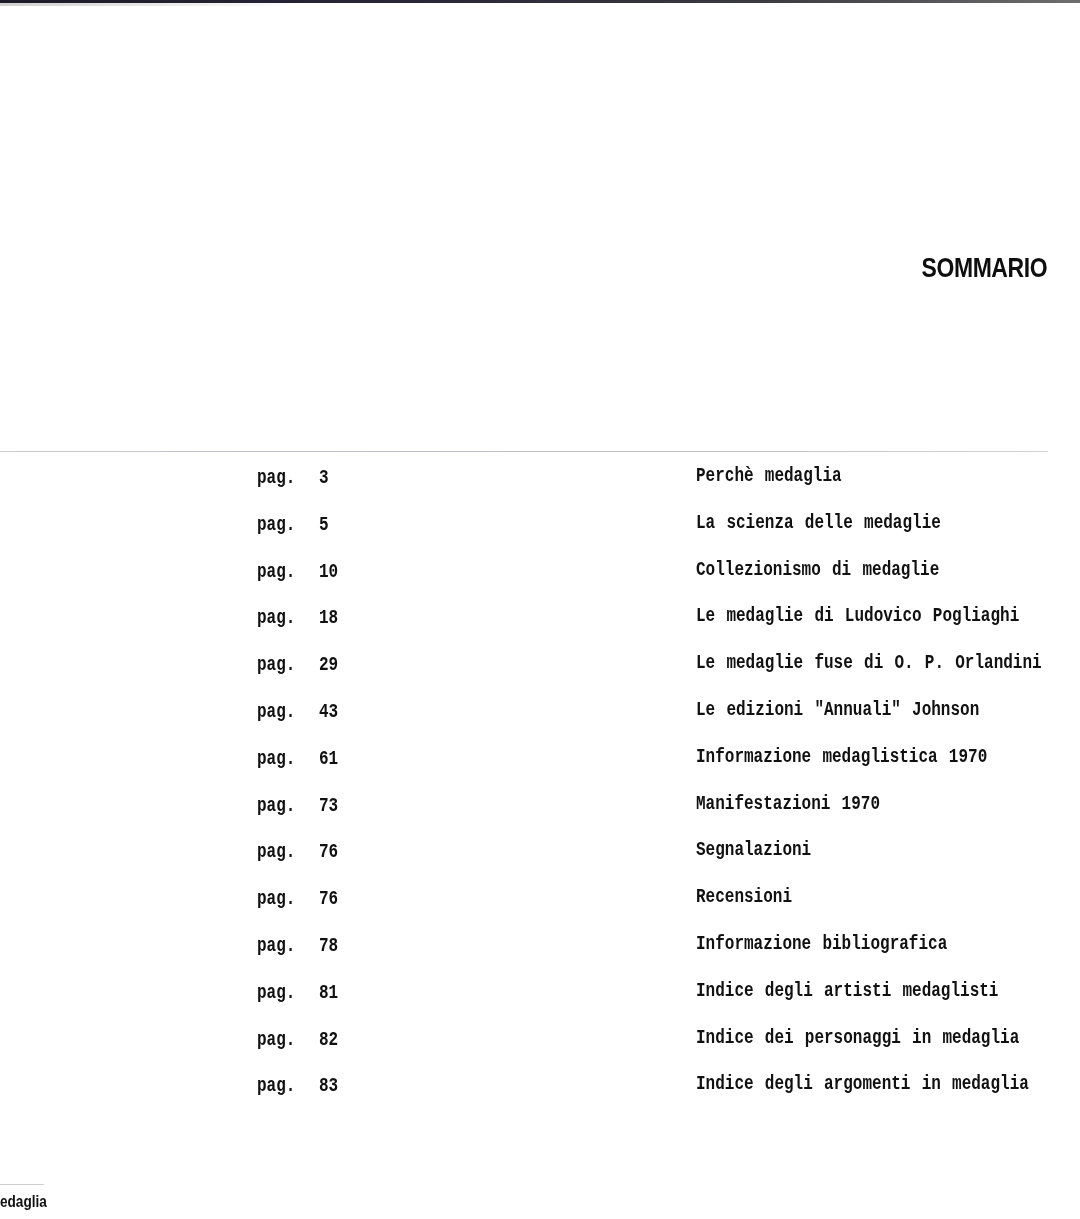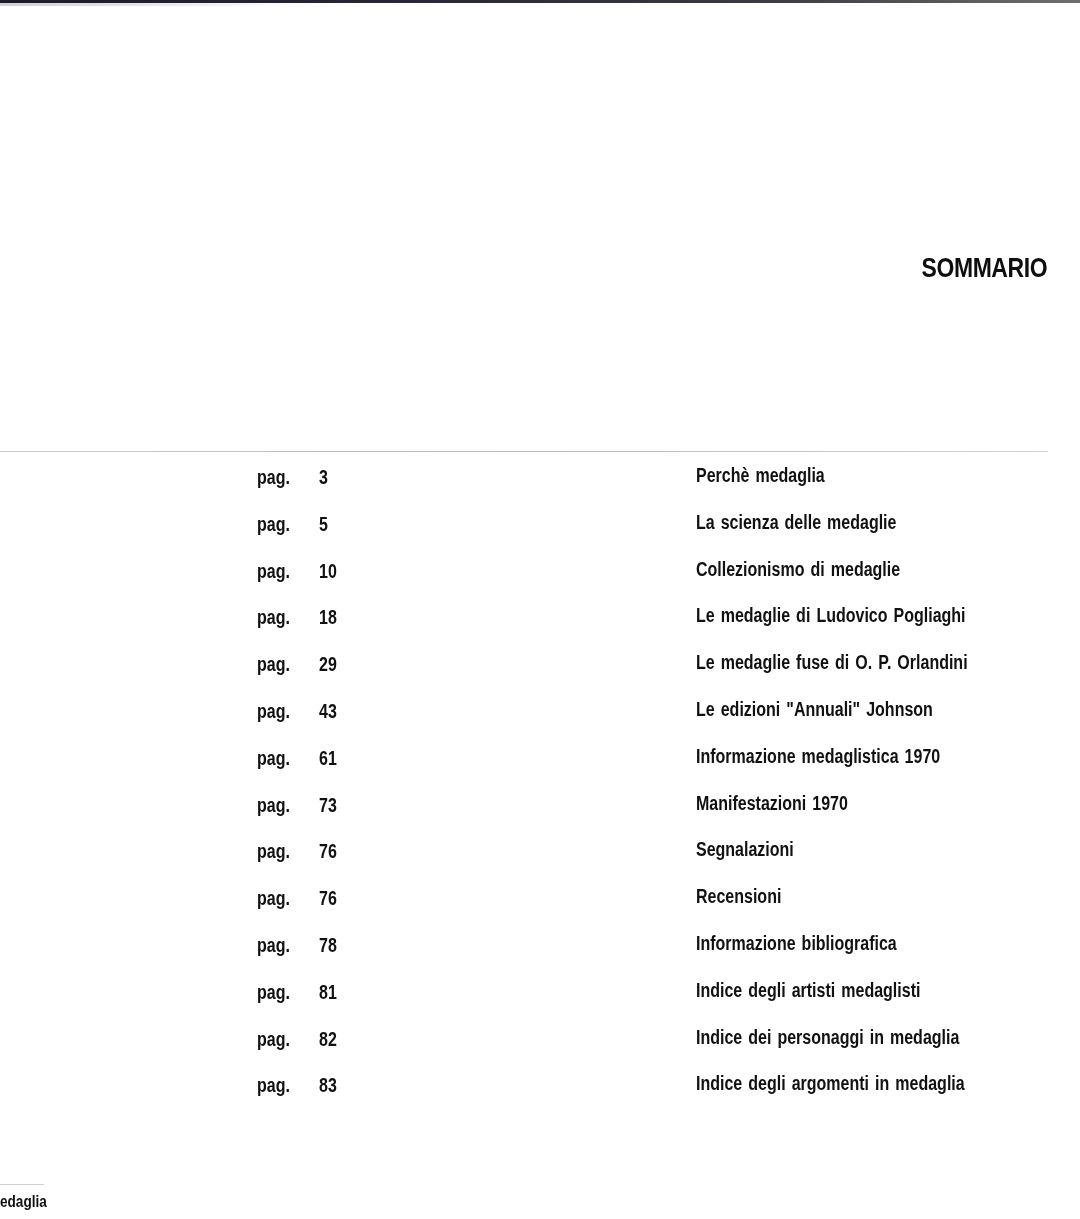--- a/index.html
+++ b/index.html
@@ -46,20 +46,21 @@
       top: 451px;
       width: 1048px;
       height: 1px;
       background: linear-gradient(to right, #c9c9cf, #bdbdc6 40%, #c6c6c6 80%, #d4d4d4);
     }
     .toc {
       position: absolute;
       left: 0;
       top: 466px;
       width: 1080px;
+      font-family: Liberation Mono, monospace;
     }
     .toc-row {
       position: relative;
       height: 46.8px;
     }
     .toc-row .pag {
       position: absolute;
       left: 257px;
       top: 0;
       font-size: 20px;

